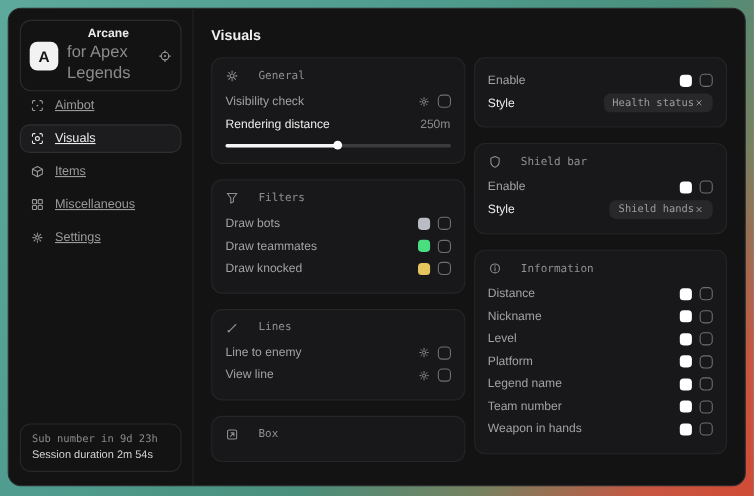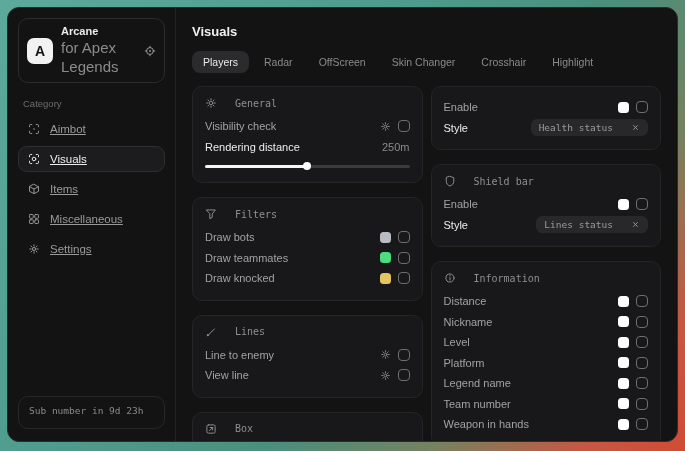--- a/index.html
+++ b/index.html
@@ -22,21 +22,21 @@
   .logo-card {
     border:1px solid #2c2c2e; border-radius:10px; padding:6px 8px;
     display:flex; align-items:center; gap:8px;
   }
   .logo-badge {
     width:26px; height:26px; background:#f2f2f2; color:#131313;
     border-radius:7px; display:flex; align-items:center; justify-content:center;
     font-weight:bold; font-size:14px; flex:0 0 26px;
   }
   .logo-text { flex:1; line-height:1.25; }
-  .logo-name { font-size:11px; font-weight:700; color:#ececec; }
+  .logo-name { font-size:11px; font-weight:700; color:#ececec;text-align:center; }
   .logo-sub  { font-size:15px; color:#8b8b8b; }
   .logo-target { color:#9a9a9a; display:flex; }
   .category { font-size:9.5px; color:#6d6d6d; margin:15px 5px 7px; }
   .nav-item {
     display:flex; align-items:center; gap:10px; padding:6px 9px;
     border-radius:9px; border:1px solid transparent; color:#9a9a9a;
     font-size:11.5px; margin-bottom:4px; cursor:pointer;text-decoration:underline;
   }
   .nav-item.active { background:#1c1c1f; border-color:#2f2f32; color:#ededed; }
   .nav-item .ic { display:flex; color:inherit; }
@@ -71,21 +71,21 @@
   .row .label.em { color:#ececec; font-weight:400; }
   .row .value { color:#8a8a8a; font-size:11px; }
   .controls { display:flex; align-items:center; gap:7px; }
   .checkbox {
     width:12px; height:12px; border:1.4px solid #6f6f6f; border-radius:4px;
     flex:0 0 12px; cursor:pointer;
   }
   .swatch { width:11px; height:11px; border-radius:3.5px; flex:0 0 11px; cursor:pointer; }
   .gear-btn { display:flex; color:#8a8a8a; cursor:pointer; }
   .select {
-    display:flex; align-items:center; gap:18px; background:#28282b;
+    display:flex; align-items:center; gap:0; background:#28282b;
     border-radius:6px; padding:3px 8px; cursor:pointer;
     font-family:"DejaVu Sans Mono", monospace; font-size:9.5px; color:#9b9b9b;
   }
   .select .x { display:flex; color:#b5b5b5; }
   .slider { position:relative; height:10px; margin-top:4px; cursor:pointer; }
   .slider .track { position:absolute; left:0; right:0; top:3.5px; height:3px; background:#3b3b3d; border-radius:2px; }
   .slider .fill  { position:absolute; left:0; top:3.5px; height:3px; background:#f5f5f5; border-radius:2px; }
   .slider .thumb { position:absolute; top:0.5px; width:8px; height:8px; border-radius:50%; background:#ffffff; }
 </style>
 </head>
@@ -102,21 +102,20 @@
       </div>
       <span class="logo-target">
           <svg width="12" height="12" viewBox="0 0 16 16" fill="none" stroke="currentColor" stroke-width="1.3" stroke-linecap="round" stroke-linejoin="round">
             <circle cx="8" cy="8" r="4.6"></circle>
             <circle cx="8" cy="8" r="1.2" fill="currentColor" stroke="none"></circle>
             <path d="M8 1.6v2M8 12.4v2M1.6 8h2M12.4 8h2"></path>
           </svg>
         </span>
     </div>
 
-    <div class="category">Category</div>
 
     <nav id="nav-list">
         <div class="nav-item">
           <span class="ic">
             <svg width="12" height="12" viewBox="0 0 16 16" fill="none" stroke="currentColor" stroke-width="1.3" stroke-linecap="round" stroke-linejoin="round">
               <path d="M2 5V3.5A1.5 1.5 0 0 1 3.5 2H5M11 2h1.5A1.5 1.5 0 0 1 14 3.5V5M14 11v1.5a1.5 1.5 0 0 1-1.5 1.5H11M5 14H3.5A1.5 1.5 0 0 1 2 12.5V11"></path>
               <circle cx="8" cy="8" r="1.1" fill="currentColor" stroke="none"></circle>
             </svg>
           </span>
           <span>Aimbot</span>
@@ -156,33 +155,26 @@
               <circle cx="8" cy="8" r="2.1"></circle>
               <path d="M8 2.4v1.8M8 11.8v1.8M2.4 8h1.8M11.8 8h1.8M4 4l1.3 1.3M10.7 10.7 12 12M12 4l-1.3 1.3M5.3 10.7 4 12"></path>
             </svg>
           </span>
           <span>Settings</span>
         </div>
       </nav>
 
     <div class="sidebar-footer">
       <div class="foot-line1">Sub number in 9d 23h</div>
+      <div class="foot-line2">Session duration 2m 54s</div>
     </div>
   </div>
 
   <div class="main">
     <div class="page-title">Visuals</div>
-    <div class="tabs" id="tabs">
-        <div class="tab active">Players</div>
-        <div class="tab">Radar</div>
-        <div class="tab">OffScreen</div>
-        <div class="tab">Skin Changer</div>
-        <div class="tab">Crosshair</div>
-        <div class="tab">Highlight</div>
-      </div>
     <div class="columns">
       <div class="col" id="col-left">
           <section class="card">
             <div class="card-head">
               <span class="ic">
                 <svg width="12" height="12" viewBox="0 0 16 16" fill="none" stroke="currentColor" stroke-width="1.3" stroke-linecap="round" stroke-linejoin="round">
                   <circle cx="8" cy="8" r="2.4"></circle>
                   <path d="M8 2.2v1.6M8 12.2v1.6M2.2 8h1.6M12.2 8h1.6M3.9 3.9l1.1 1.1M11 11l1.1 1.1M12.1 3.9 11 5M5 11l-1.1 1.1"></path>
                 </svg>
               </span>
@@ -324,21 +316,21 @@
               <span class="label">Enable</span>
               <span class="controls">
                 <span class="swatch" style="background: rgb(255, 255, 255);"></span>
                 <span class="checkbox"></span>
               </span>
             </div>
             <div class="row">
               <span class="label em">Style</span>
               <span class="controls">
                 <span class="select">
-                  <span>Lines status</span>
+                  <span>Shield hands</span>
                   <span class="x">
                     <svg width="9" height="9" viewBox="0 0 16 16" fill="none" stroke="currentColor" stroke-width="1.3" stroke-linecap="round" stroke-linejoin="round">
                       <path d="M4.5 4.5l7 7M11.5 4.5l-7 7"></path>
                     </svg>
                   </span>
                 </span>
               </span>
             </div>
           </section>
           <section class="card">

